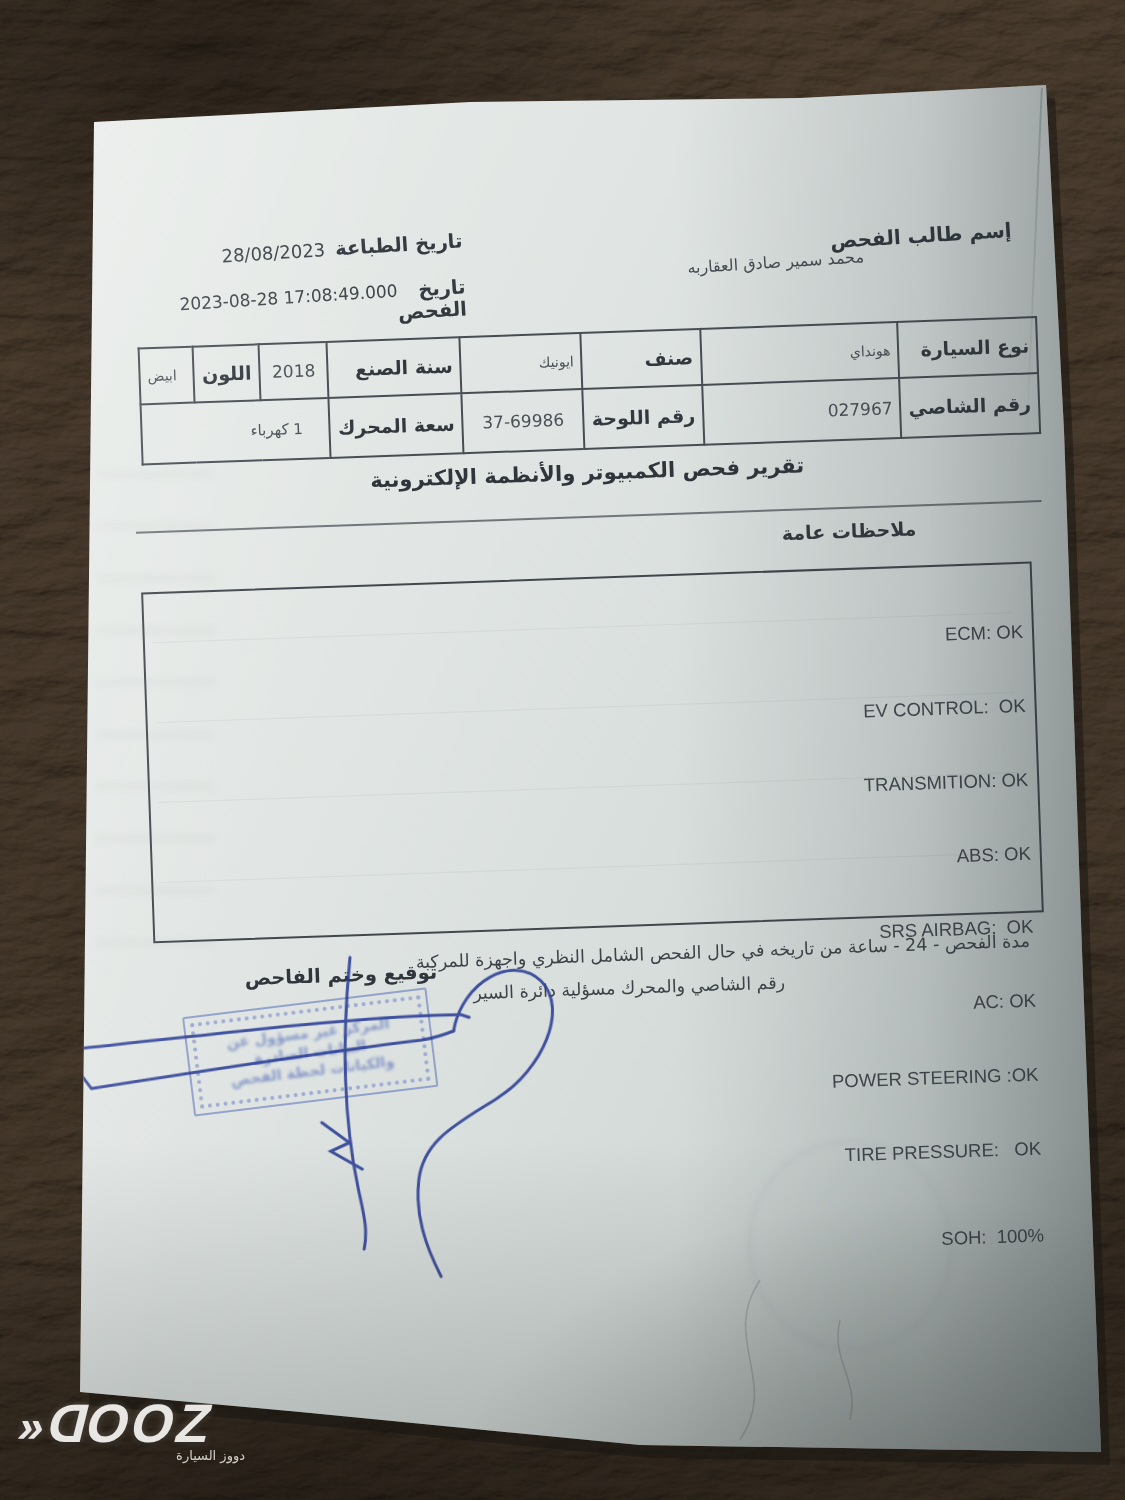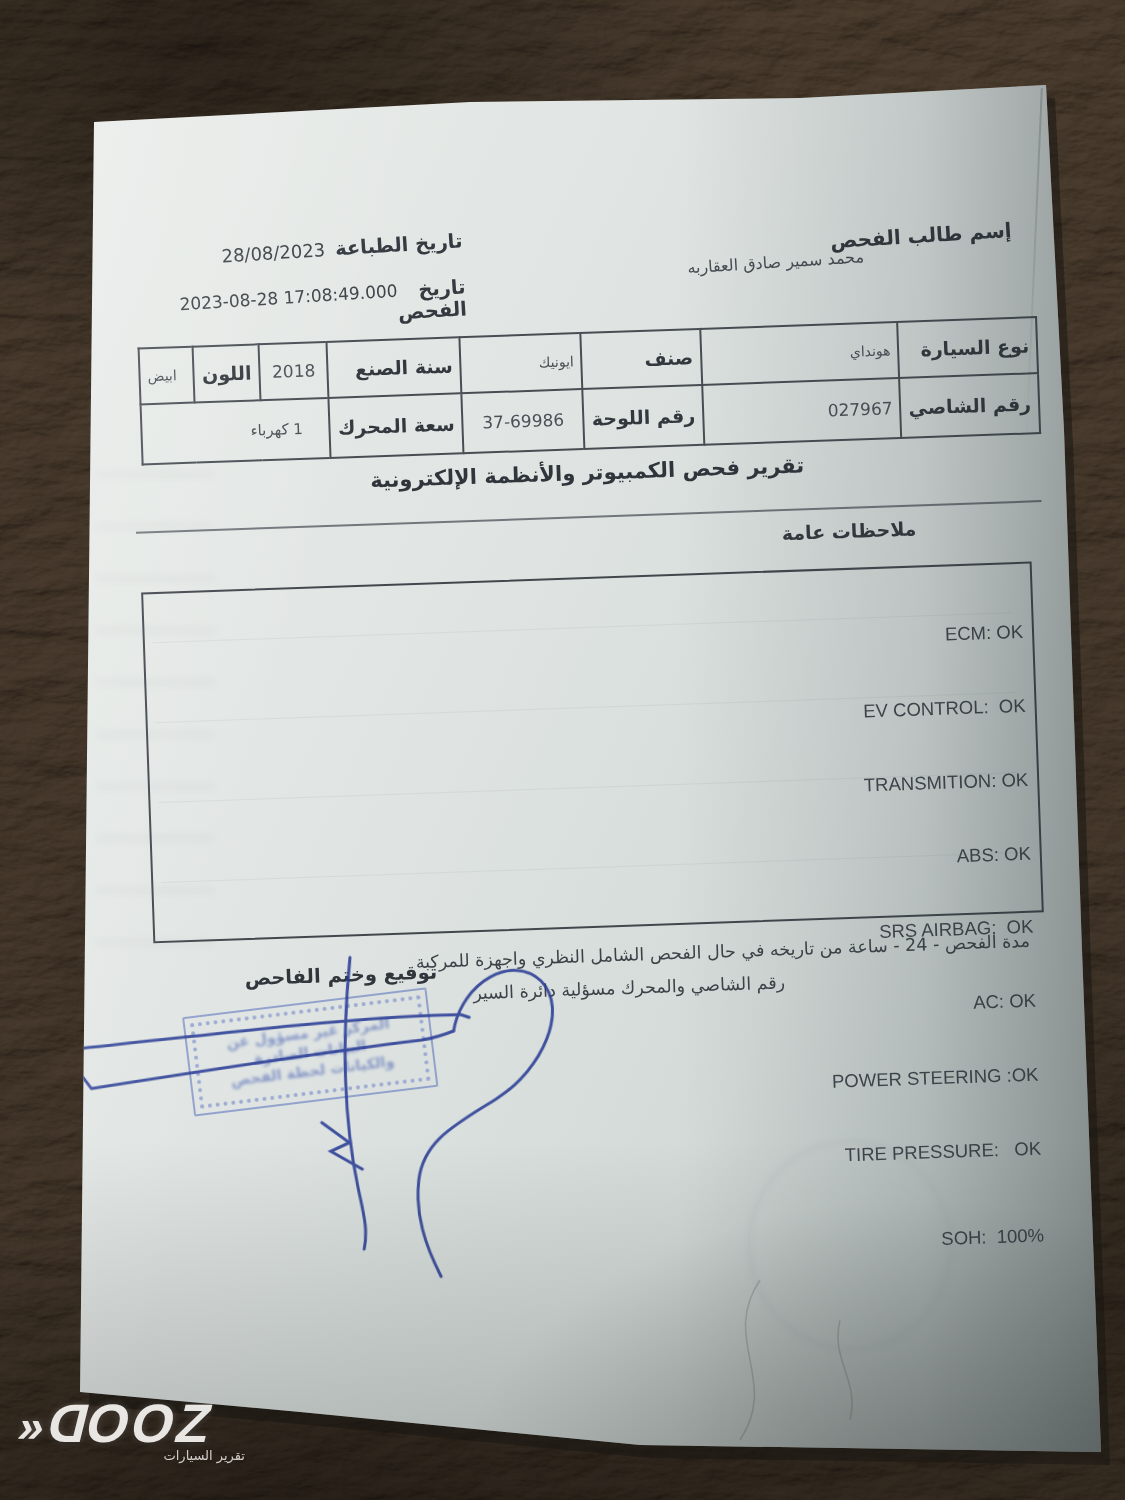--- a/index.html
+++ b/index.html
@@ -212,14 +212,14 @@
         <path d="M 257 176 l 27 21 l -19 8 l 31 19"></path>
       </g>
     </svg>
   </div>
 
   <div class="paper-light"></div>
 </div>
 
 <div class="watermark">
   <div class="wm-logo"><span class="ch">»</span><span class="flip">D</span><span>OOZ</span></div>
-  <div class="wm-tag">تقرير السيارات</div>
+  <div class="wm-tag">دووز السيارة</div>
 </div>
 
 </body></html>

